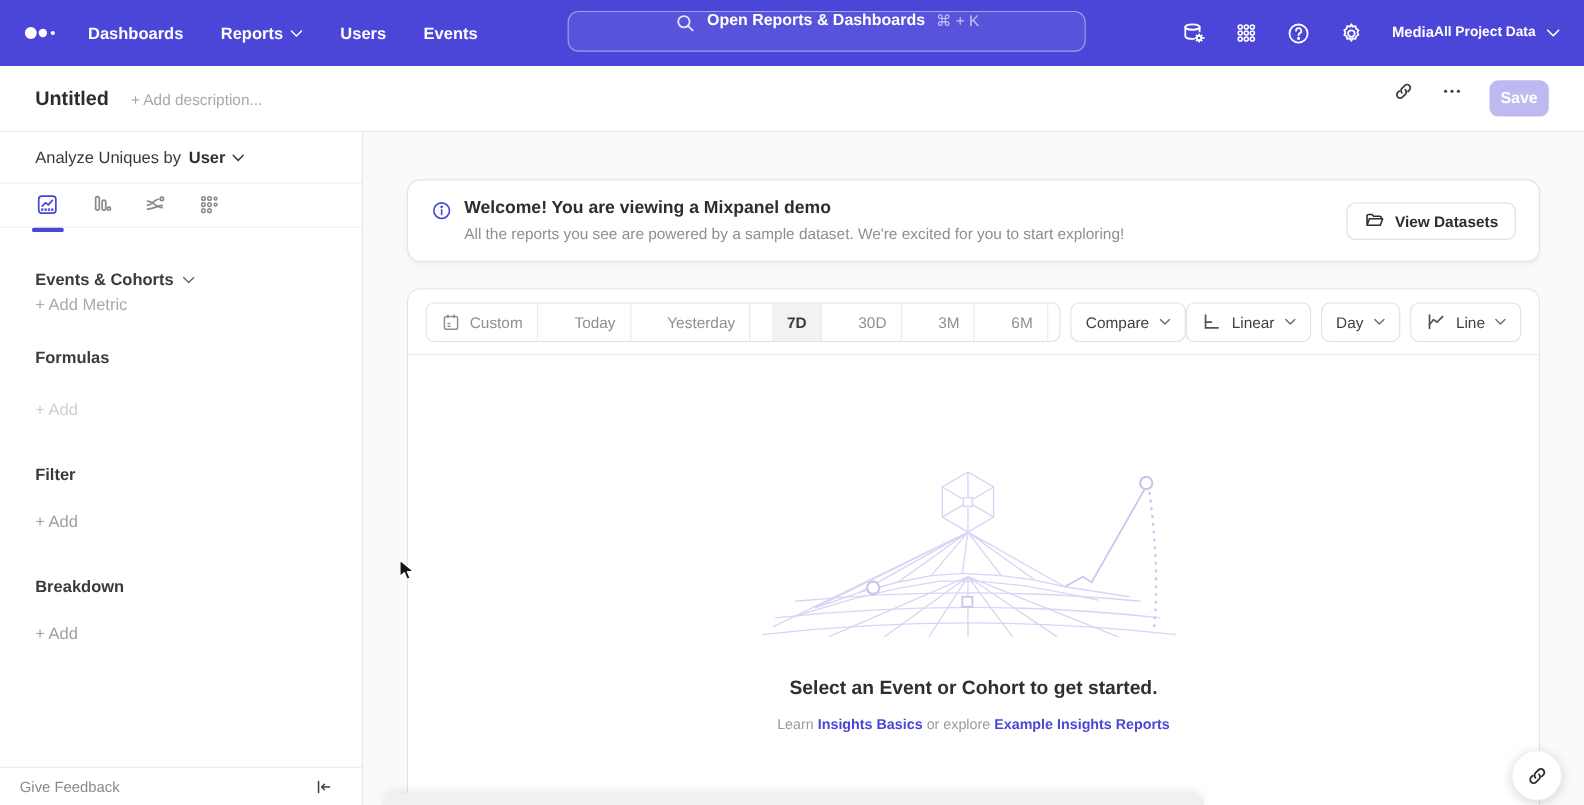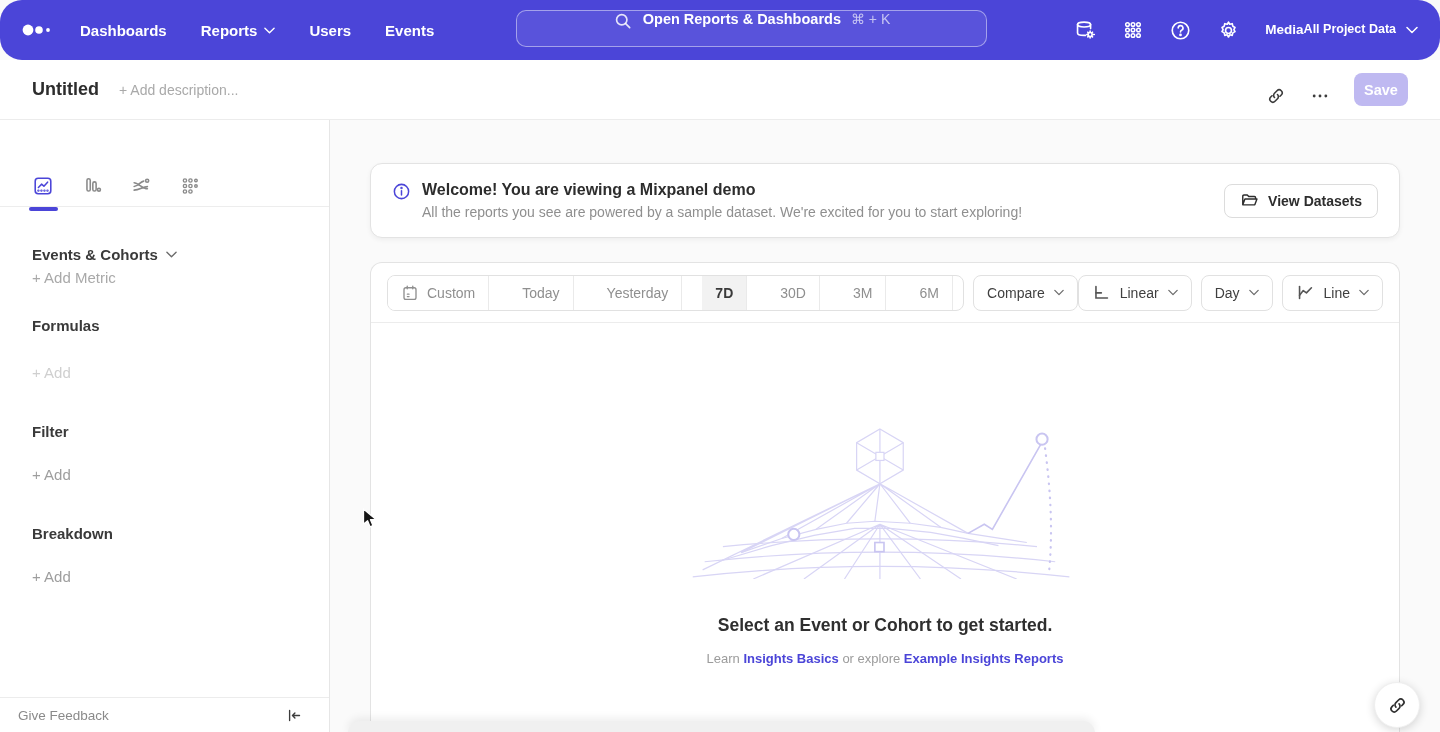--- a/index.html
+++ b/index.html
@@ -1,39 +1,39 @@
 <!DOCTYPE html>
 <html><head>
 <meta charset="utf-8">
 <style>
   * { margin:0; padding:0; box-sizing:border-box; }
   html,body { width:1440px; height:732px; overflow:hidden; }
   body { font-family:"Liberation Sans", sans-serif; background:#fafafa; position:relative; }
   svg { display:block; }
 
   
-  .topnav { position:absolute; top:0; left:0; width:1440px; height:60px; background:#4B45D8; display:flex; align-items:center; color:#fff;border-radius:22px; }
+  .topnav { position:absolute; top:0; left:0; width:1440px; height:60px; background:#4B45D8; display:flex; align-items:center; color:#fff; }
   .logo { position:absolute; left:22px; top:22px; }
   .nav-items { position:absolute; left:80px; top:0; height:60px; display:flex; align-items:center; gap:34px; }
   .nav-item { font-size:15px; font-weight:600; color:#fff; display:flex; align-items:center; gap:7px; cursor:pointer; }
   .search-pill { position:absolute; left:516px; top:10px; width:471px; height:37px; border:1px solid rgba(255,255,255,0.45); background:rgba(255,255,255,0.08); border-radius:10px; display:flex; justify-content:center; gap:10px; cursor:pointer; }
   .search-pill .label { font-size:14.5px; font-weight:600; color:#fff; }
   .search-pill .shortcut { font-size:14px; color:rgba(255,255,255,0.65); }
   .nav-right { position:absolute; right:22px; top:0; height:60px; display:flex; align-items:center; gap:25px; }
   .nav-icon { color:#fff; cursor:pointer; }
   .project { display:flex; flex-direction:row; line-height:1.3; cursor:pointer; }
   .project .name { font-size:13.5px; font-weight:700; }
   .project .scope { font-size:12.5px; font-weight:700; }
   .project-wrap { display:flex; align-items:center; gap:10px; cursor:pointer; }
 
   
   .rep-header { position:absolute; top:60px; left:0; width:1440px; height:60px; background:#fff; border-bottom:1px solid #ececec; display:flex; align-items:center; padding:0 32px; }
   .doc-title { font-size:18px; font-weight:600; color:#2d2d2d; cursor:text; }
   .doc-desc { margin-left:20px; font-size:14px; color:#a9a9a9; cursor:text; }
-  .rep-right { margin-left:auto; display:flex; align-items:flex-end; gap:24px; }
+  .rep-right { margin-left:auto; display:flex; align-items:flex-start; gap:24px; }
   .hdr-icon { color:#3c3c3c; cursor:pointer; }
   .save-btn { width:54px; height:33px; border:none; border-radius:8px; background:#bfb9f1; color:#fff; font-size:14.5px; font-weight:600; font-family:inherit; cursor:default; }
 
   
   .sidebar { position:absolute; top:120px; left:0; width:330px; bottom:0; background:#fff; border-right:1px solid #e6e6e6; }
   .sb-analyze { position:absolute; top:0; left:0; right:0; height:47px; display:flex; align-items:center; padding:0 32px; border-bottom:1px solid #ededed; font-size:15px; color:#3a3a3a; }
   .sb-analyze .value { font-weight:700; margin-left:7px; display:flex; align-items:center; gap:6px; cursor:pointer; color:#2f2f2f; }
   .sb-tabs { position:absolute; top:47px; left:0; right:0; height:40px; display:flex; align-items:center; padding:0 32px; gap:27px; border-bottom:1px solid #ededed; }
   .sb-tab { color:#8a8a8a; cursor:pointer; position:relative; padding:4px 0 6px; }
   .sb-tab.active { color:#4B45D8; }
@@ -180,20 +180,29 @@
           <circle cx="5" cy="12" r="1.7"></circle>
           <circle cx="12" cy="12" r="1.7"></circle>
           <circle cx="19" cy="12" r="1.7"></circle>
         </svg>
     </span>
     <button class="save-btn">Save</button>
   </div>
 </div>
 
 <div class="sidebar">
+  <div class="sb-analyze">
+    <span>Analyze Uniques by</span>
+    <span class="value">
+      <span>User</span>
+      <svg width="11" height="7" viewBox="0 0 24 14" fill="none" stroke="#3a3a3a" stroke-width="3" stroke-linecap="round" stroke-linejoin="round">
+          <path d="M2 2 l10 10 10-10"></path>
+        </svg>
+    </span>
+  </div>
 
   <div class="sb-tabs">
     <span class="sb-tab active">
       <svg width="22" height="22" viewBox="0 0 24 24" fill="none" stroke="currentColor" stroke-width="1.7" stroke-linecap="round" stroke-linejoin="round">
         <rect x="3.5" y="3.5" width="17" height="17" rx="3.2"></rect>
         <polyline points="7,13.6 10.4,10 13,12.2 17,7.8"></polyline>
         <circle cx="7" cy="17" r="0.45" fill="currentColor"></circle>
           <circle cx="10.3" cy="17" r="0.45" fill="currentColor"></circle>
           <circle cx="13.6" cy="17" r="0.45" fill="currentColor"></circle>
           <circle cx="16.9" cy="17" r="0.45" fill="currentColor"></circle>

